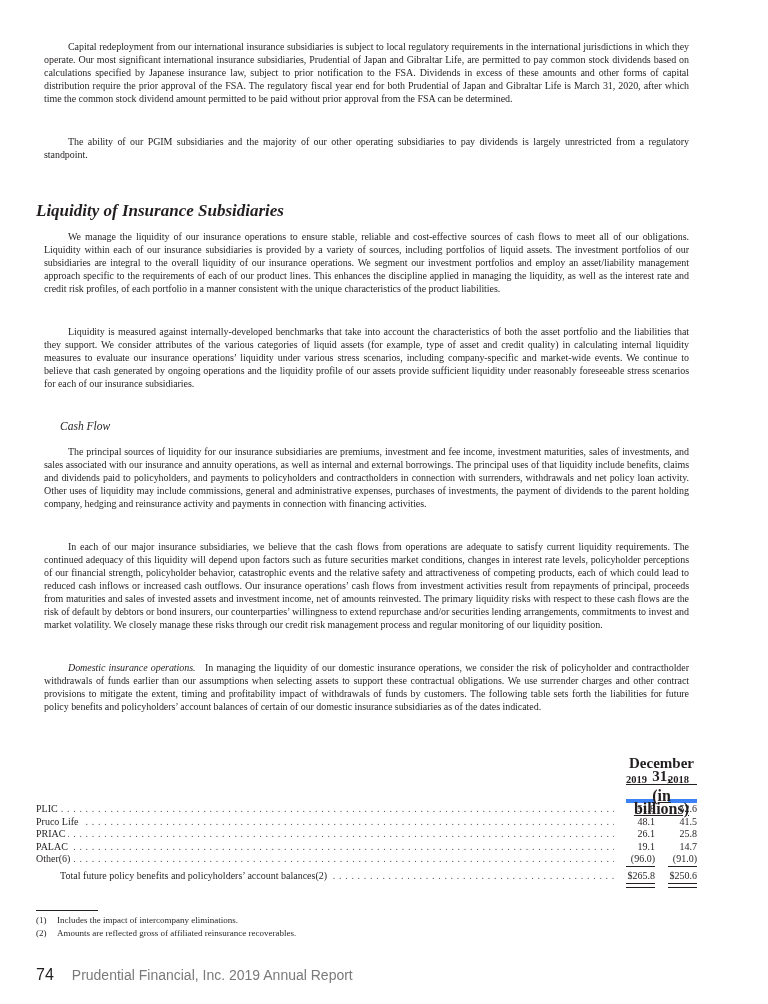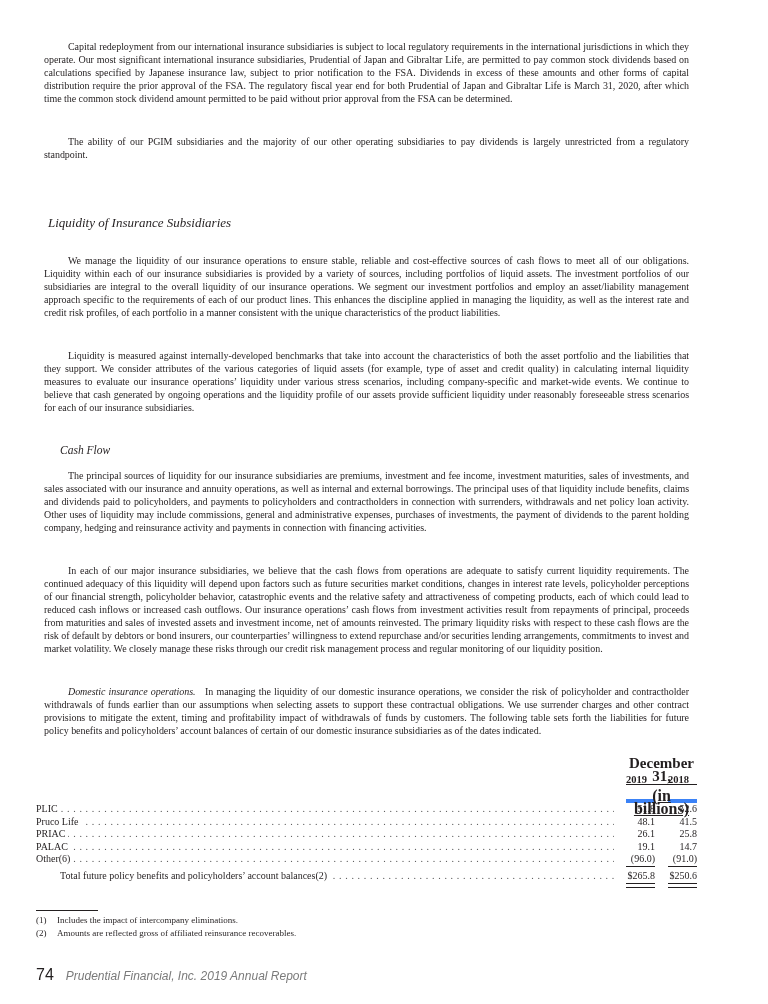--- a/index.html
+++ b/index.html
@@ -8,21 +8,21 @@
     font-family: "Liberation Serif", "DejaVu Serif", serif;
     color: #231f20;
   }
   .page { position: absolute; left: 36px; top: 32px; width: 661px; }
   p.body {
     margin: 8px; font-size: 10px; line-height: 13px; text-align: justify;
     text-indent: 24px; letter-spacing: -0.05px;
   }
   .gap-lg { height: 14px; }
   h2.section {
-    margin: 12px; font-size: 13px; line-height: 16px; font-weight: normal; font-style: italic;
+    margin: 0; font-size: 17px; line-height: 16px; font-weight: bold; font-style: italic;
   }
   h3.subsection {
     margin: 0 0 0 24px; font-size: 11.5px; line-height: 16px; font-style: italic; font-weight: normal;
   }
   .inline-italic { font-style: italic; }
 
   
   .table { position: absolute; left: 36px; top: 757px; width: 661px; font-size: 10px; }
   .thead { position: relative; height: 46px; }
   .th-december {
@@ -64,21 +64,21 @@
   .footnote-rule { position: absolute; left: 36px; top: 910px; width: 62px; height: 1px; background: #231f20; }
   .footnotes { position: absolute; left: 36px; top: 914px; font-size: 9px; line-height: 12.5px; }
   .fn { position: relative; padding-left: 21px; }
   .fn .num { position: absolute; left: 0; }
 
   .footer { position: absolute; left: 36px; top: 966px; height: 16px; white-space: nowrap; }
   .footer .page-num {
     font-family: "Liberation Sans", "DejaVu Sans", sans-serif; font-size: 16px; color: #231f20; vertical-align: baseline;
   }
   .footer .report-title {
-    font-family: "Liberation Sans", "DejaVu Sans", sans-serif; font-size: 12px; color: #7a7a7a; margin-left: 8px; font-style: italic;
+    font-family: "Liberation Sans", "DejaVu Sans", sans-serif; font-size: 14px; color: #7a7a7a; margin-left: 14px;
   }
 </style>
 </head>
 <body>
 
 <div class="page">
   <p class="body">Capital redeployment from our international insurance subsidiaries is subject to local regulatory requirements in the international jurisdictions in which they operate. Our most significant international insurance subsidiaries, Prudential of Japan and Gibraltar Life, are permitted to pay common stock dividends based on calculations specified by Japanese insurance law, subject to prior notification to the FSA. Dividends in excess of these amounts and other forms of capital distribution require the prior approval of the FSA. The regulatory fiscal year end for both Prudential of Japan and Gibraltar Life is March 31, 2020, after which time the common stock dividend amount permitted to be paid without prior approval from the FSA can be determined.</p>
   <div class="gap-lg"></div>
   <p class="body">The ability of our PGIM subsidiaries and the majority of our other operating subsidiaries to pay dividends is largely unrestricted from a regulatory standpoint.</p>
   <div class="gap-lg"></div>

